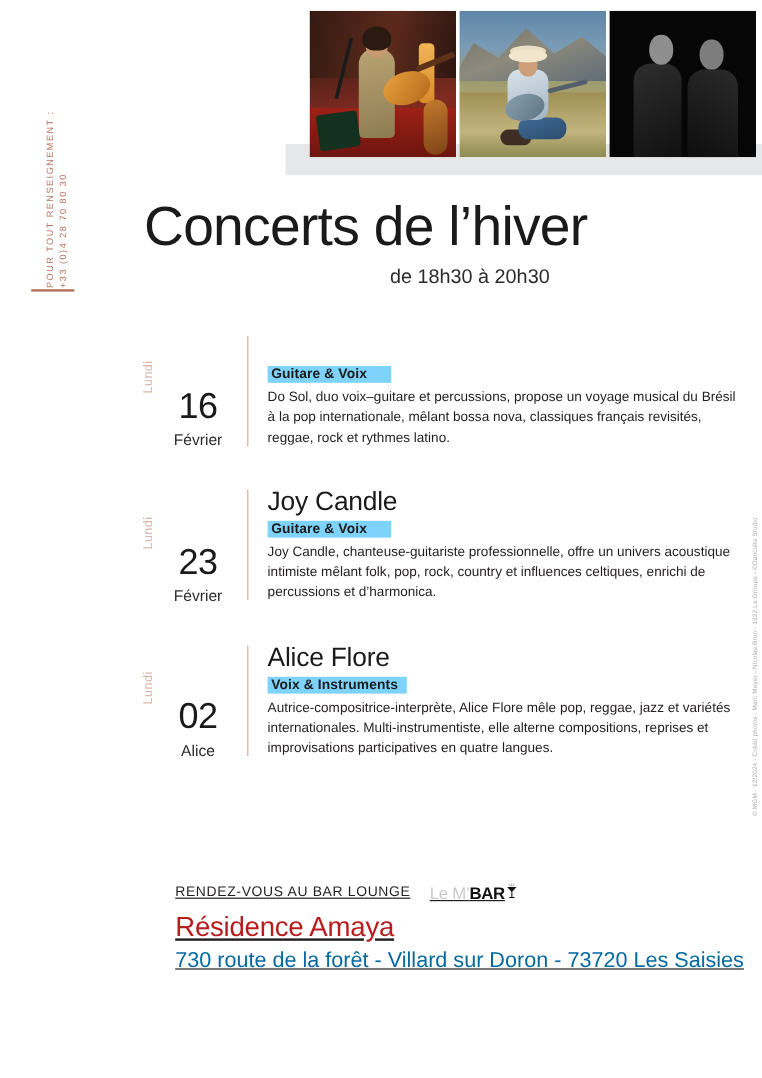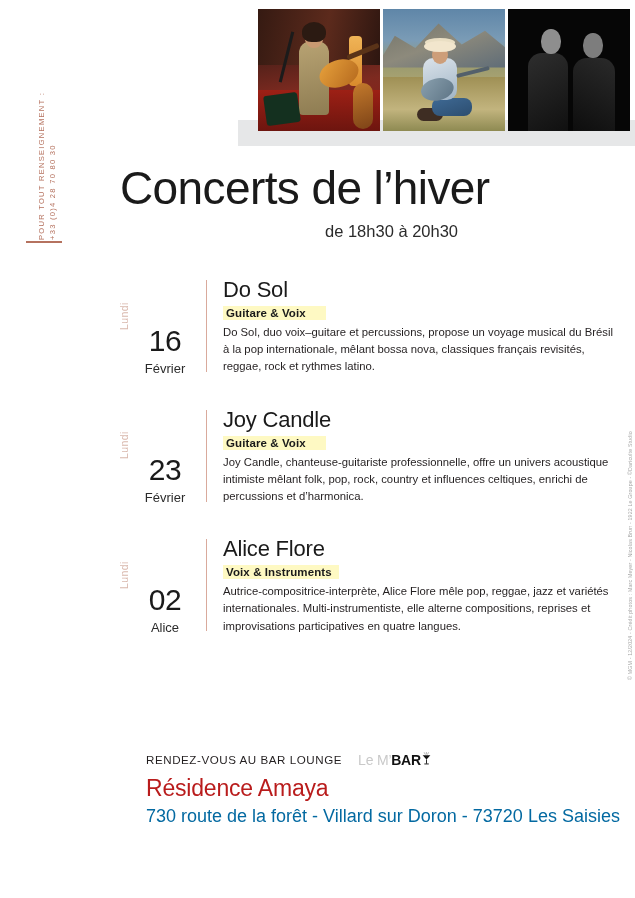--- a/index.html
+++ b/index.html
@@ -193,21 +193,21 @@
   .info-col { flex: 1 1 auto; padding-top: 0; }
   .artist {
     font-size: 22px;
     color: #1a1a1a;
     line-height: 1.05;
     letter-spacing: -0.2px;
   }
   .tagwrap { margin: 2px 0 3px 0; }
   .tag {
     display: inline-block;
-    background: #fef9c3;
+    background: #7dd3fc;
     color: #1a1a1a;
     font-size: 11.5px;
     font-weight: bold;
     padding: 1px 4px 1px 3px;
     letter-spacing: 0.1px;
   }
   .tag .pad { color: transparent; }
   .desc {
     font-size: 11.3px;
     line-height: 1.52;
@@ -231,21 +231,21 @@
     transform: rotate(-90deg);
     transform-origin: left top;
     margin-top: 280px;
     font-size: 5.3px;
     color: #a8a8a8;
     letter-spacing: 0.15px;
     white-space: nowrap;
   }
 
   
-  .footer { position: absolute; left: 146px; top: 752px; }
+  .footer { position: absolute; left: 146px; top: 736px; text-decoration: underline; }
   .rdv-row { display: flex; align-items: center; gap: 16px; }
   .rdv {
     font-size: 11.6px;
     letter-spacing: 0.55px;
     color: #231f20;
   }
   .mbar {
     display: inline-flex;
     align-items: center;
     font-size: 14px;
@@ -325,21 +325,20 @@
   <div class="concerts">
 
     <div class="concert">
       <div class="date-col">
         <div class="dayname">Lundi</div>
         <div class="daynum">16</div>
         <div class="month">Février</div>
       </div>
       <div class="divider"></div>
       <div class="info-col">
-        <div class="artist">Do Sol</div>
         <div class="tagwrap">
           <span class="tag"><span>Guitare &amp; Voix</span><span class="pad">&nbsp;&nbsp;&nbsp;&nbsp;&nbsp;</span></span>
         </div>
         <div class="desc">Do Sol, duo voix–guitare et percussions, propose un voyage musical du Brésil à la pop internationale, mêlant bossa nova, classiques français revisités, reggae, rock et rythmes latino.</div>
       </div>
     </div>
 
     <div class="concert">
       <div class="date-col">
         <div class="dayname">Lundi</div>

